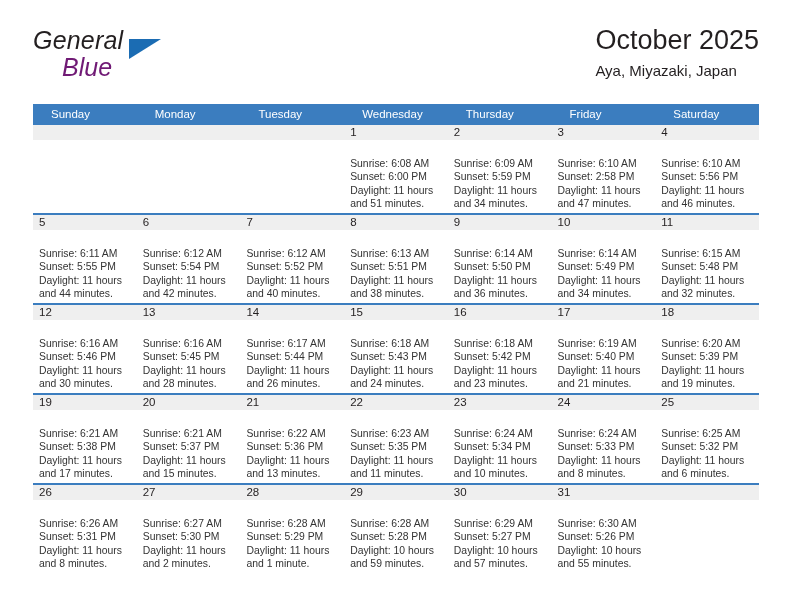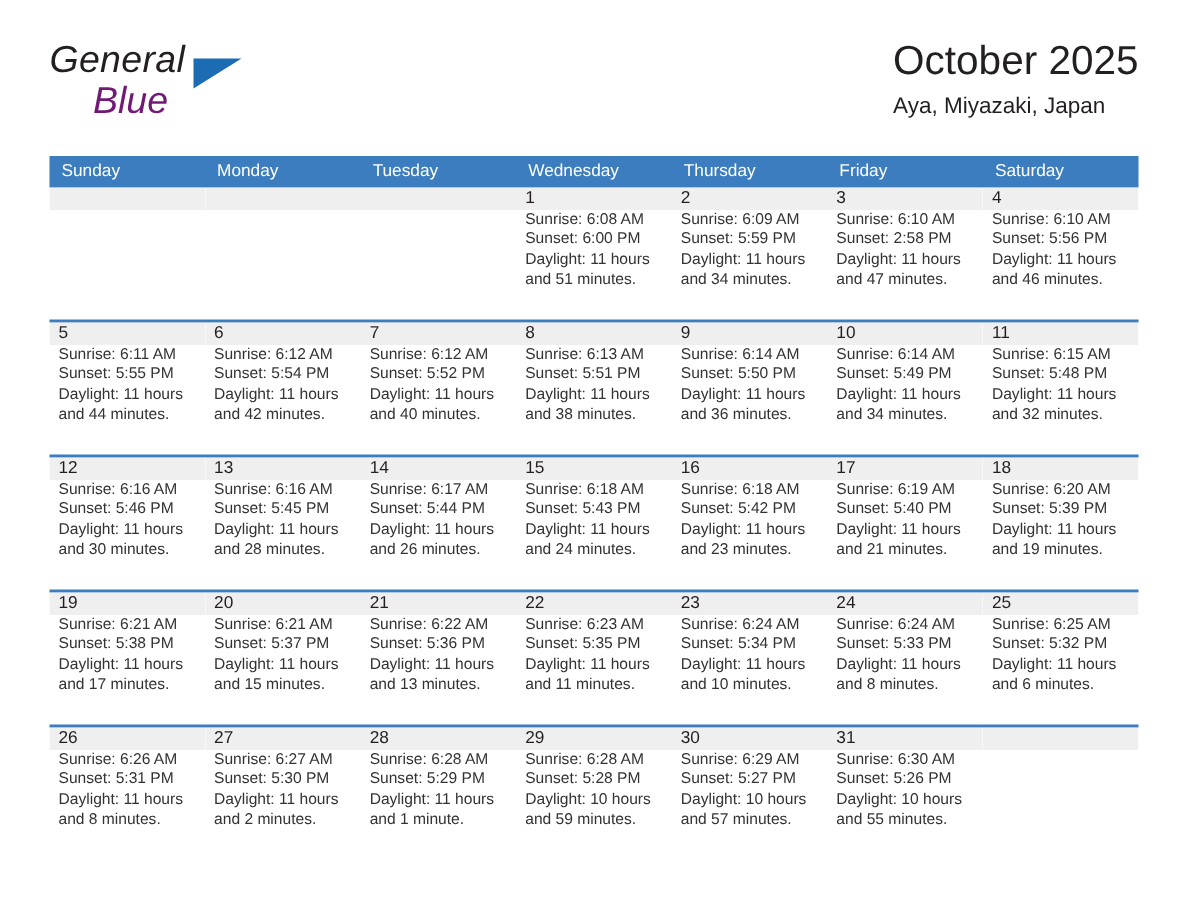--- a/index.html
+++ b/index.html
@@ -95,21 +95,21 @@
   .weekdays {
     display: grid;
     grid-template-columns: repeat(7, 1fr);
     background: #3b7dbf;
     height: 21px;
   }
   .weekday {
     color: #ffffff;
     font-size: 11.5px;
     line-height: 21px;
-    padding-left: 8px;
+    padding-left: 18px;
     box-sizing: border-box;
     white-space: nowrap;
   }
 
   .week {
     display: grid;
     grid-template-columns: repeat(7, 1fr);
     border-top: 2px solid #3b7dbf;
     height: 88px;
   }
@@ -128,21 +128,21 @@
     box-sizing: border-box;
   }
   .day-num {
     font-size: 11.5px;
     color: #231f20;
     line-height: 15px;
     padding-left: 6px;
     display: block;
   }
   .day-info {
-    padding: 0 6px 0 6px;
+    padding: 17px 6px 0 6px;
     font-size: 10.4px;
     line-height: 13.4px;
     color: #333333;
   }
   .day-info div {
     white-space: nowrap;
   }
 </style>
 </head>
 <body>

